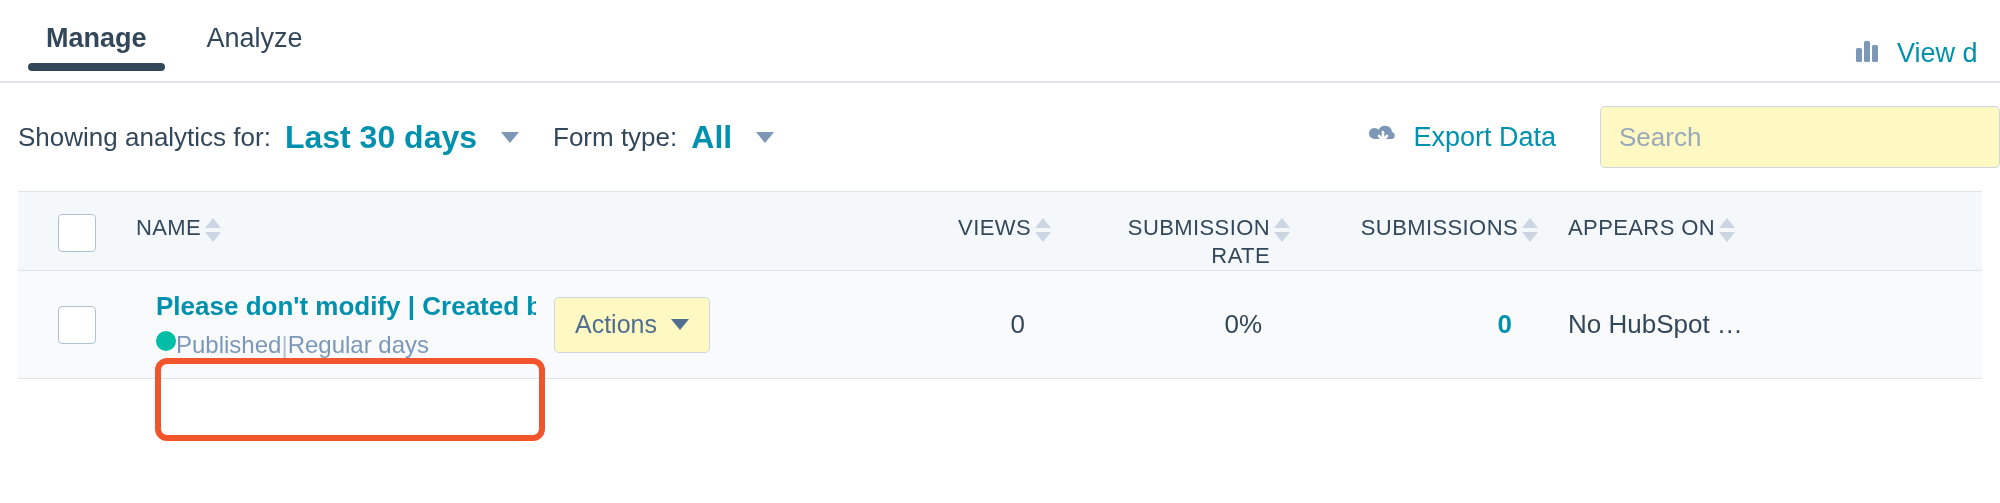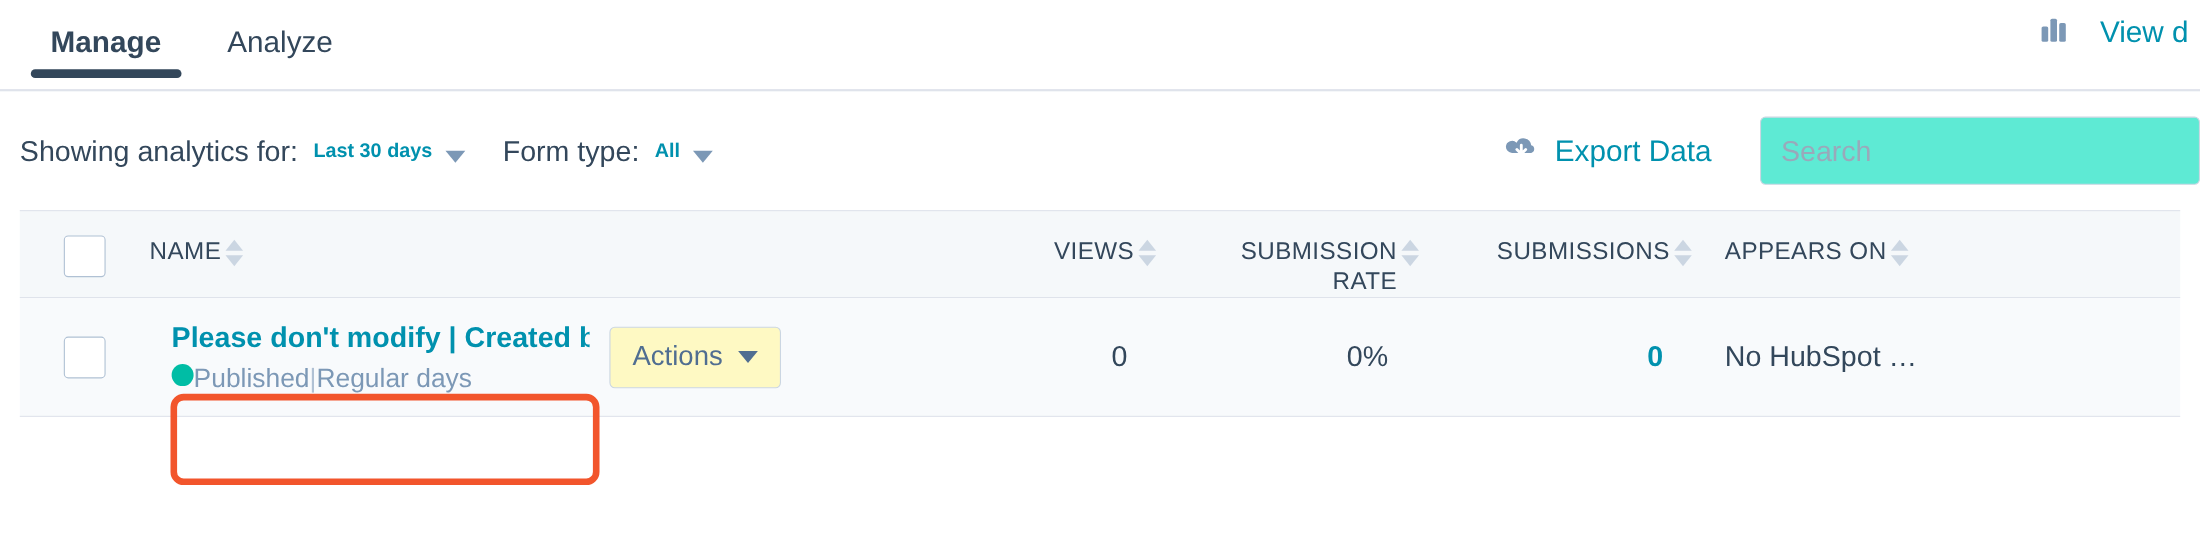--- a/index.html
+++ b/index.html
@@ -34,25 +34,25 @@
     content: "";
     position: absolute;
     left: 12px; right: 12px;
     bottom: -19px;
     height: 8px;
     border-radius: 4px;
     background: #33475b;
   }
   .view-dashboard {
     position: absolute;
-    top: 12px;
+    top: 36px;
     left: 1855px;
     display: flex;
     align-items: center;
-    gap: 24px;
+    gap: 12px;
     color: #0091ae;
     font-size: 27px;
     white-space: nowrap;
     cursor: pointer;
   }
   .bar-icon { display: block; }
 
   
   .filterbar {
     position: relative;
@@ -61,23 +61,23 @@
     align-items: center;
     padding-left: 18px;
   }
   .filter-label {
     font-size: 26px;
     color: #33475b;
     margin-right: 14px;
   }
   .filter-value {
     display: inline-flex;
-    align-items: flex-end;
-    gap: 12px;
-    font-size: 18px;
+    align-items: center;
+    gap: 24px;
+    font-size: 32px;
     font-weight: 700;
     color: #0091ae;
     cursor: pointer;
     margin-right: 34px;
   }
   .caret {
     width: 0; height: 0;
     border-left: 9px solid transparent;
     border-right: 9px solid transparent;
     border-top: 11px solid #7c98b6;
@@ -98,21 +98,21 @@
     font-size: 27px;
     cursor: pointer;
     margin-right: 28px;
     white-space: nowrap;
   }
   .search-box {
     width: 400px;
     height: 62px;
     border: 1px solid #cbd6e2;
     border-radius: 5px;
-    background: #5eead4;
+    background: #fef9c3;
     display: flex;
     align-items: center;
     padding: 0 18px;
   }
   .search-box input {
     border: none; outline: none; background: transparent;
     font-family: "Liberation Sans", sans-serif;
     font-size: 26px;
     color: #33475b;
     width: 100%;

